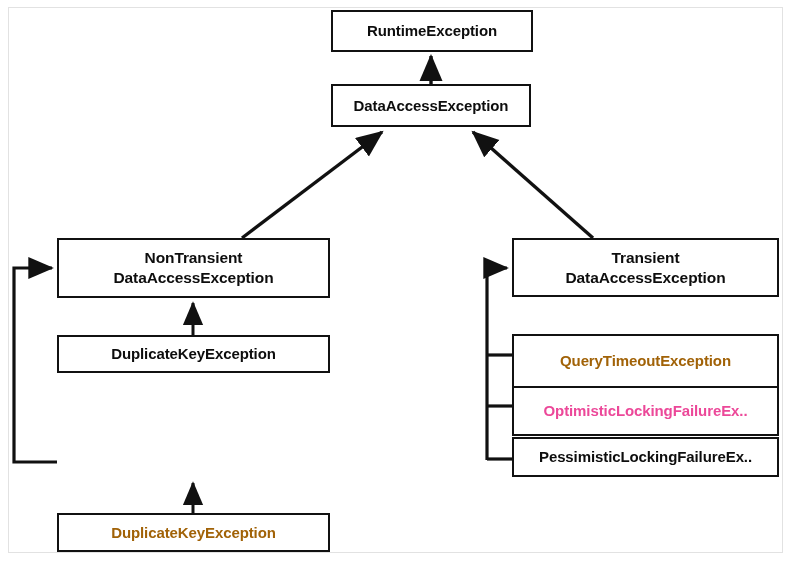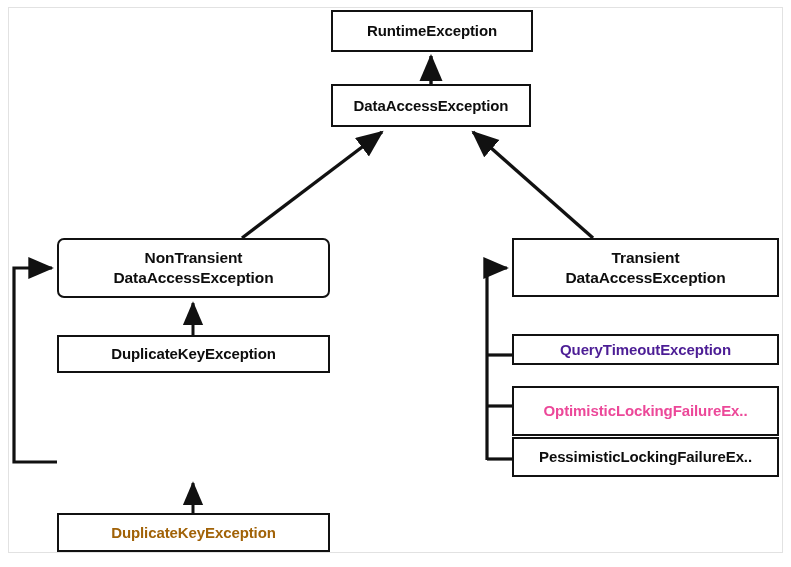--- a/index.html
+++ b/index.html
@@ -90,29 +90,29 @@
 
     <line x1="512" y1="406" x2="487" y2="406" stroke="#111111" stroke-width="3.2"></line>
 
     <line x1="512" y1="459" x2="487" y2="459" stroke="#111111" stroke-width="3.2"></line>
   </svg>
 
   <div class="node" style="left: 331px; top: 10px; width: 202px; height: 42px; border-color: rgb(17, 17, 17); background: rgb(255, 255, 255); color: rgb(13, 13, 13);">RuntimeException</div>
 
   <div class="node" style="left: 331px; top: 84px; width: 200px; height: 43px; border-color: rgb(17, 17, 17); background: rgb(255, 255, 255); color: rgb(13, 13, 13);">DataAccessException</div>
 
-  <div class="node two-line" style="left: 57px; top: 238px; width: 273px; height: 60px; border-color: rgb(17, 17, 17); background: rgb(255, 255, 255); color: rgb(13, 13, 13); border-radius: 7px;">NonTransient
+  <div class="node two-line" style="left: 57px; top: 238px; width: 273px; height: 60px; border-color: rgb(17, 17, 17); background: rgb(255, 255, 255); color: rgb(13, 13, 13);">NonTransient
 DataAccessException</div>
 
   <div class="node two-line" style="left: 512px; top: 238px; width: 267px; height: 59px; border-color: rgb(17, 17, 17); background: rgb(255, 255, 255); color: rgb(13, 13, 13);">Transient
 DataAccessException</div>
 
   <div class="node" style="left: 57px; top: 335px; width: 273px; height: 38px; border-color: rgb(17, 17, 17); background: rgb(255, 255, 255); color: rgb(13, 13, 13);">DuplicateKeyException</div>
 
-  <div class="node" style="left: 512px; top: 334px; width: 267px; height: 31px; border-color: rgb(17, 17, 17); background: rgb(255, 255, 255); color: #4c1d95;">QueryTimeoutException</div>
+  <div class="node" style="left: 512px; top: 334px; width: 267px; height: 54px; border-color: rgb(17, 17, 17); background: rgb(255, 255, 255); color: #a16207;">QueryTimeoutException</div>
 
   <div class="node" style="left: 512px; top: 386px; width: 267px; height: 50px; border-color: rgb(17, 17, 17); background: rgb(255, 255, 255); color: #ec4899;">OptimisticLockingFailureEx..</div>
 
   <div class="node" style="left: 512px; top: 437px; width: 267px; height: 40px; border-color: rgb(17, 17, 17); background: rgb(255, 255, 255); color: rgb(13, 13, 13);">PessimisticLockingFailureEx..</div>
 
 
   <div class="node" style="left: 57px; top: 513px; width: 273px; height: 39px; border-color: rgb(17, 17, 17); background: rgb(255, 255, 255); color: #a16207;">DuplicateKeyException</div>
 
 </div>
 

